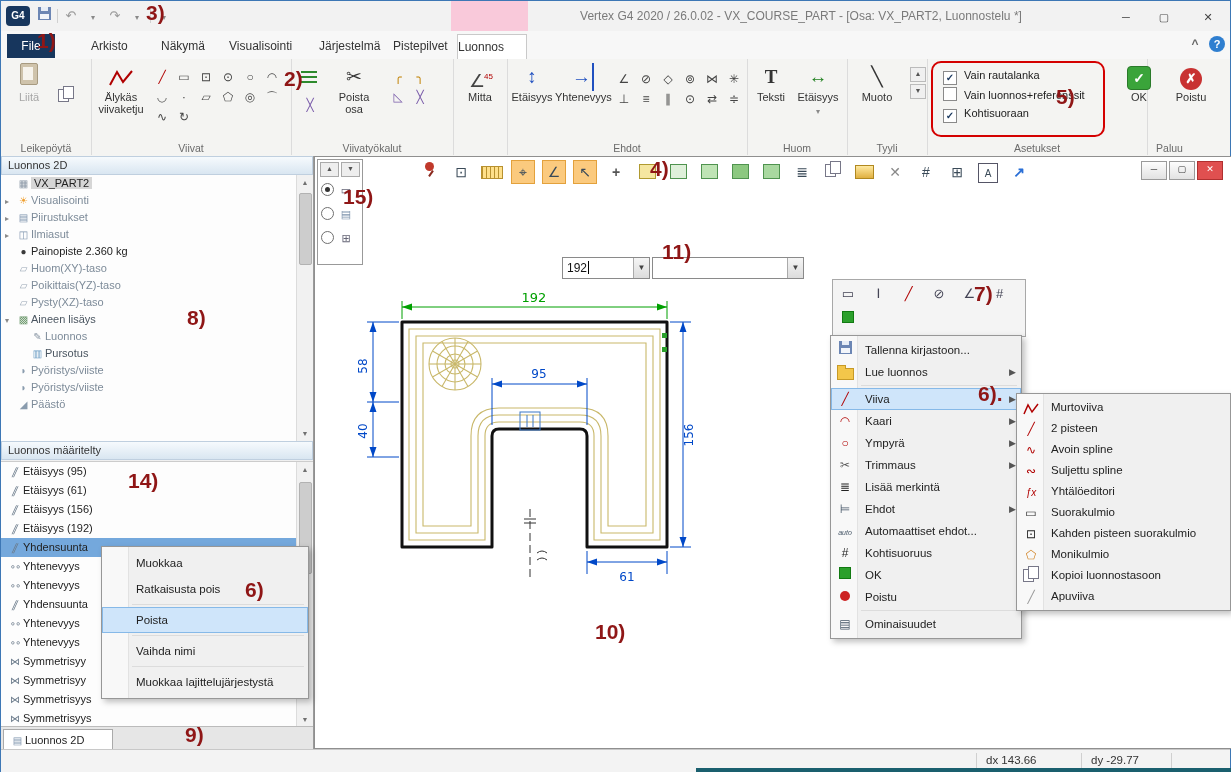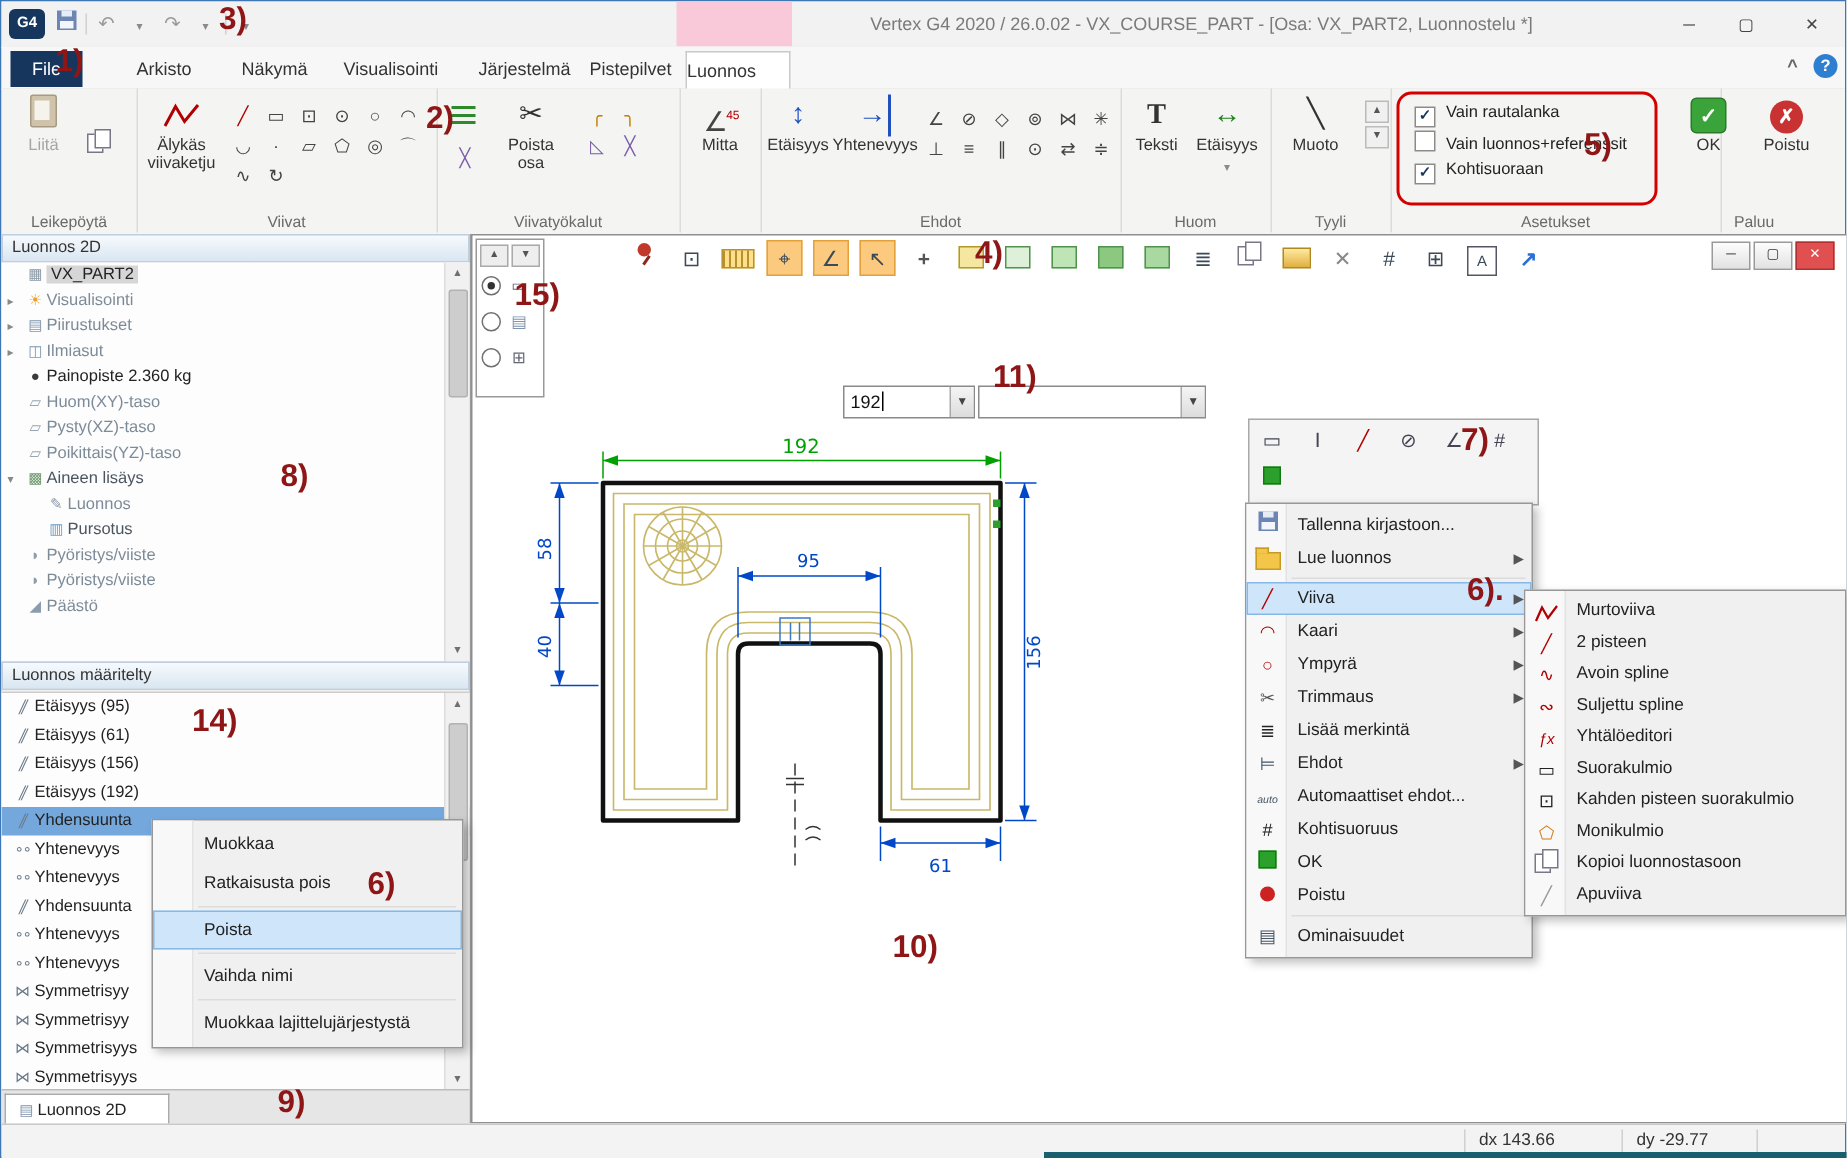--- a/index.html
+++ b/index.html
@@ -346,22 +346,22 @@
   <div class="sidebar">
     <div class="phead" style="top:0;">Luonnos 2D</div>
 
     <div class="tree">
       <div class="trow"><span class="exp"></span><span class="tic g-part"></span><span class="dark sel-g">VX_PART2</span></div>
       <div class="trow"><span class="exp exp-c"></span><span class="tic g-sun"></span><span>Visualisointi</span></div>
       <div class="trow"><span class="exp exp-c"></span><span class="tic g-draw"></span><span>Piirustukset</span></div>
       <div class="trow"><span class="exp exp-c"></span><span class="tic g-ilm"></span><span>Ilmiasut</span></div>
       <div class="trow"><span class="exp"></span><span class="tic g-mass"></span><span class="dark">Painopiste 2.360 kg</span></div>
       <div class="trow"><span class="exp"></span><span class="tic g-plane"></span><span>Huom(XY)-taso</span></div>
+      <div class="trow"><span class="exp"></span><span class="tic g-plane"></span><span>Poikittais(YZ)-taso</span></div>
       <div class="trow"><span class="exp"></span><span class="tic g-plane"></span><span>Pysty(XZ)-taso</span></div>
-      <div class="trow"><span class="exp"></span><span class="tic g-plane"></span><span>Poikittais(YZ)-taso</span></div>
       <div class="trow"><span class="exp exp-o"></span><span class="tic g-feat"></span><span class="dark2">Aineen lisäys</span></div>
       <div class="trow"><span class="exp ind"></span><span class="tic g-sketch"></span><span>Luonnos</span></div>
       <div class="trow"><span class="exp ind"></span><span class="tic g-extr"></span><span class="dark2">Pursotus</span></div>
       <div class="trow"><span class="exp"></span><span class="tic g-round"></span><span>Pyöristys/viiste</span></div>
       <div class="trow"><span class="exp"></span><span class="tic g-round"></span><span>Pyöristys/viiste</span></div>
       <div class="trow"><span class="exp"></span><span class="tic g-draft"></span><span>Päästö</span></div>
       <div class="vscroll">
         <span class="sa" style="top:0;">▲</span>
         <span class="sa" style="bottom:0;">▼</span>
         <span class="thumb" style="top:18px;height:70px;"></span>

